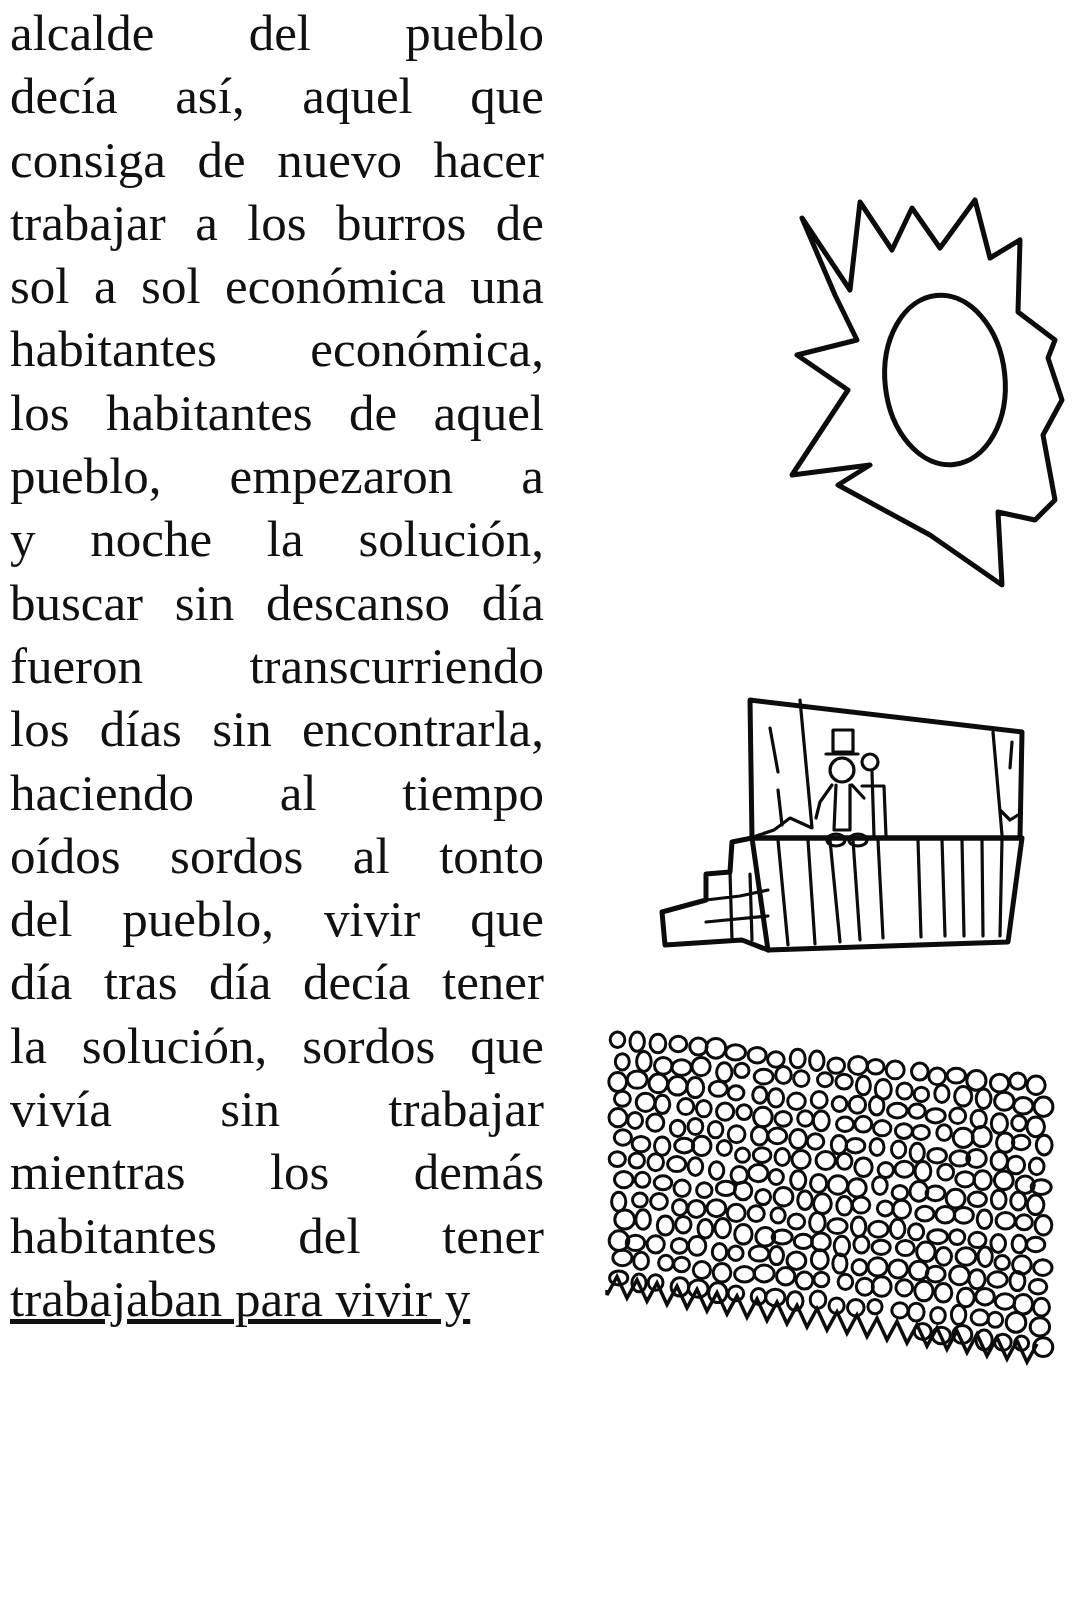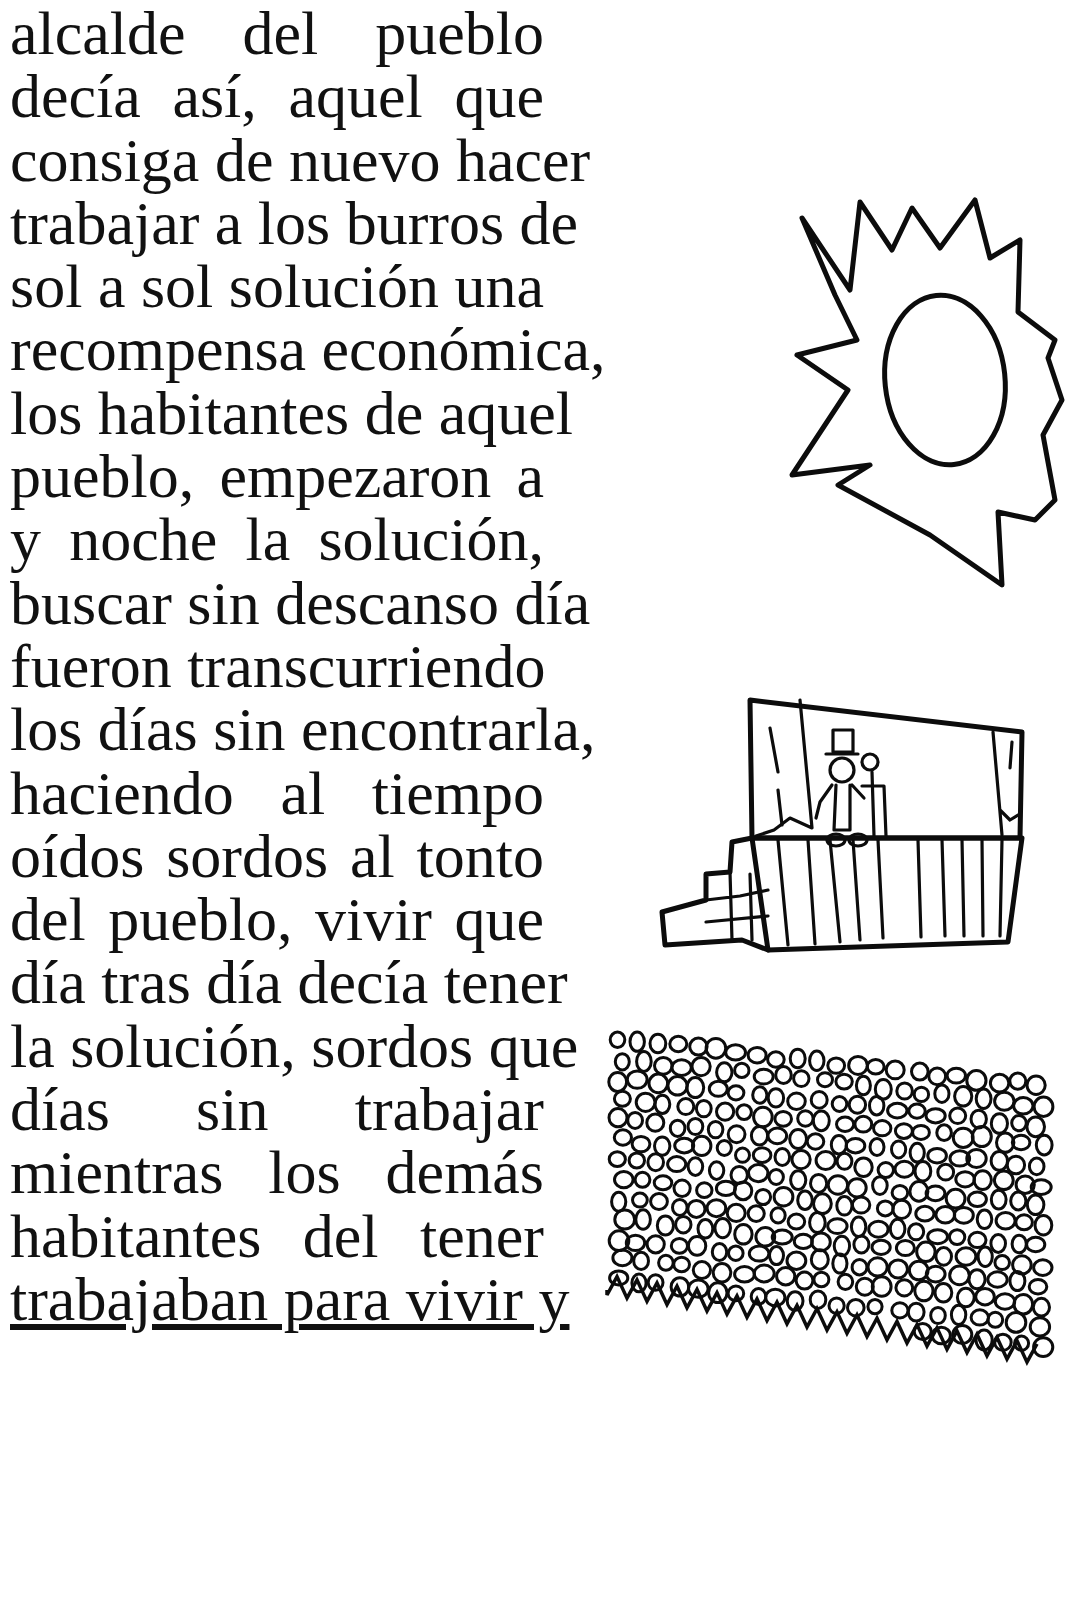--- a/index.html
+++ b/index.html
@@ -1,53 +1,53 @@
 <!DOCTYPE html>
 <html><head>
   <meta charset="utf-8">
   <style>
     html, body { margin: 0; padding: 0; background: #ffffff; }
     body { width: 1089px; height: 1600px; position: relative; overflow: hidden; }
     .text-col {
       position: absolute; left: 10px; top: 2px; width: 534px;
       font-family: "Liberation Serif", serif;
-      font-size: 62px; line-height: 63.3px; color: #111111;
+      font-size: 51px; line-height: 63.3px; color: #111111;
     }
     .line {
       display: block; text-align: justify; text-align-last: justify;
       white-space: nowrap; height: 63.3px;
     }
     .line.last { text-align-last: left; text-decoration: underline; }
     .fig { position: absolute; }
     svg { overflow: visible; }
     .ink { fill: none; stroke: #0c0c0c; stroke-width: 5; stroke-linecap: round; stroke-linejoin: round; }
     .ink-thin { fill: none; stroke: #0c0c0c; stroke-width: 3.2; stroke-linecap: round; stroke-linejoin: round; }
   </style>
 </head>
 <body>
 
 <div class="text-col">
   <span class="line">alcalde del pueblo</span>
   <span class="line">decía así, aquel que</span>
   <span class="line">consiga de nuevo hacer</span>
   <span class="line">trabajar a los burros de</span>
-  <span class="line">sol a sol solución una</span>
-  <span class="line">recompensa económica,</span>
+  <span class="line">sol a sol económica una</span>
+  <span class="line">habitantes económica,</span>
   <span class="line">los habitantes de aquel</span>
   <span class="line">pueblo, empezaron a</span>
   <span class="line">y noche la solución,</span>
   <span class="line">buscar sin descanso día</span>
   <span class="line">fueron transcurriendo</span>
   <span class="line">los días sin encontrarla,</span>
   <span class="line">haciendo al tiempo</span>
   <span class="line">oídos sordos al tonto</span>
   <span class="line">del pueblo, vivir que</span>
   <span class="line">día tras día decía tener</span>
   <span class="line">la solución, sordos que</span>
-  <span class="line">días sin trabajar</span>
+  <span class="line">vivía sin trabajar</span>
   <span class="line">mientras los demás</span>
   <span class="line">habitantes del tener</span>
   <span class="line last">trabajaban para vivir y</span>
 </div>
 
 <div class="fig" style="left:780px; top:190px; width:290px; height:400px;">
   <svg width="290" height="400" viewBox="0 0 290 400">
     <path class="ink" d="M22,28 L70,100 L80,12 L112,60 L132,18 L160,58 L195,10 L210,68 L240,50 L238,122 L275,150 L268,168 L282,210 L263,245 L275,310 L255,330 L218,322 L222,395 L150,345 L58,295 L90,275 L12,285 L68,200 L17,165 L77,150 L55,105 Z"></path>
     <ellipse class="ink" cx="165" cy="190" rx="60" ry="85" transform="rotate(-6 165 190)"></ellipse>
   </svg>

